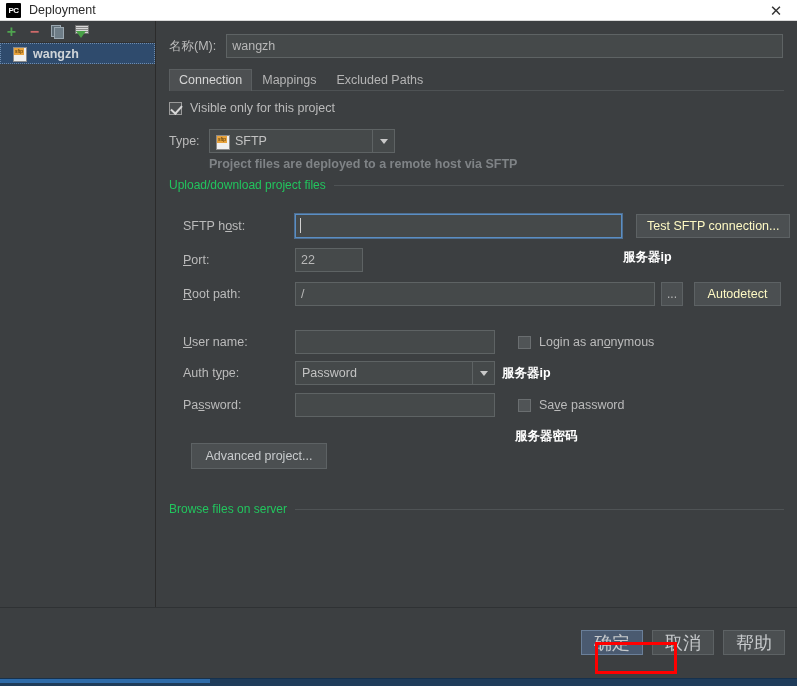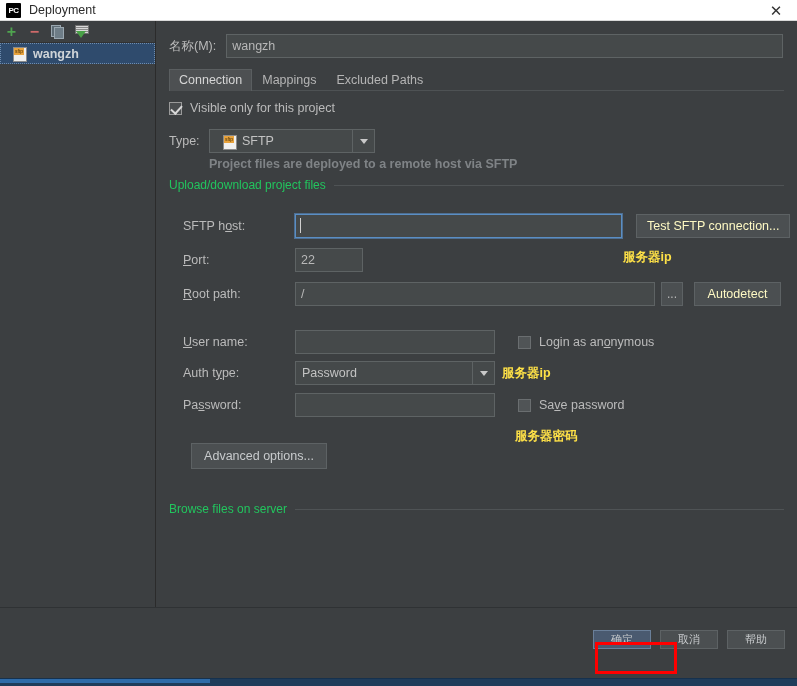--- a/index.html
+++ b/index.html
@@ -256,21 +256,21 @@
   }
   .grouphdr .gtxt { white-space: nowrap; padding-right: 8px; }
   .grouphdr .gline { flex: 1; height: 1px; background: #4f5355; }
 
   
   .frow { position: absolute; display: flex; align-items: center; }
   .fl { width: 112px; color: #bbbbbb; font-size: 12.5px; }
 
   .redannot {
     position: absolute;
-    color: #fde047;
+    color: #ffffff;
     font-size: 12.5px;
     font-weight: bold;
     pointer-events: none;
     white-space: nowrap;
   }
 
   .inputwrap { position: relative; }
   .focusfield {
     border: 1px solid #5a8ec4 !important;
     box-shadow: 0 0 0 1px #4e6f92;
@@ -330,22 +330,22 @@
     background: #3c3f41;
   }
   .footer-btns {
     position: absolute; right: 12px; top: 22px;
     display: flex; align-items: center; gap: 9px;
   }
   .fbtn {
     background: #4b4f51;
     border: 1px solid #5d6264;
     color: #c7cacc;
-    font-size: 11px;
-    height: 19px;
+    font-size: 18px;
+    height: 25px;
     min-width: 58px;
     padding: 0 12px;
     cursor: pointer;
     font-family: "Liberation Sans", sans-serif;
   }
   .fbtn.default {
     background: #4a5a70;
     border: 1px solid #6a7f99;
   }
   .redbox {
@@ -415,21 +415,21 @@
         <div class="tab">Excluded Paths</div>
       </div>
 
       <div class="cbrow">
         <span class="cbox checked"></span>
         <span class="lbl">Visible only for this project</span>
       </div>
 
       <div class="typerow">
         <span class="lbl" style="width:40px;">Type:</span>
-        <div class="combo" style="width:166px;padding-left:7px;">
+        <div class="combo" style="width:186px;">
           <span class="cval">
             <span class="sftp-badge"></span>
             <span>SFTP</span>
           </span>
           <span class="arrowbtn">
               <span class="caret"></span>
             </span>
         </div>
       </div>
 
@@ -486,21 +486,21 @@
       <div class="frow" style="left:26px; top:372px;">
         <span class="fl"><span class="lbl">Pa<span class="ul">s</span>sword:</span></span>
         <input class="txtfield" type="password" style="width: 200px; height: 24px;" value="">
         <span style="display:flex;align-items:center;margin-left:23px;cursor:pointer;">
           <span class="cbox flat"></span>
           <span class="lbl">Sa<span class="ul">v</span>e password</span>
         </span>
       </div>
       <div class="redannot" style="left:358px; top:407px;">服务器密码</div>
 
-      <button class="btn enabled" style="position:absolute;left:34px;top:422px;width:136px;height:26px;">Advanced options...</button>
+      <button class="btn enabled" style="position:absolute;left:34px;top:422px;width:136px;height:26px;">Advanced project...</button>
 
       <div class="grouphdr" style="left:12px; top:481px;">
         <span class="gtxt">Browse files on server</span>
         <span class="gline"></span>
       </div>
 
 
       <div class="warnrow">
         <span class="warn-icon"></span>
         <span class="warn-text">SFTP host is not specified</span>

